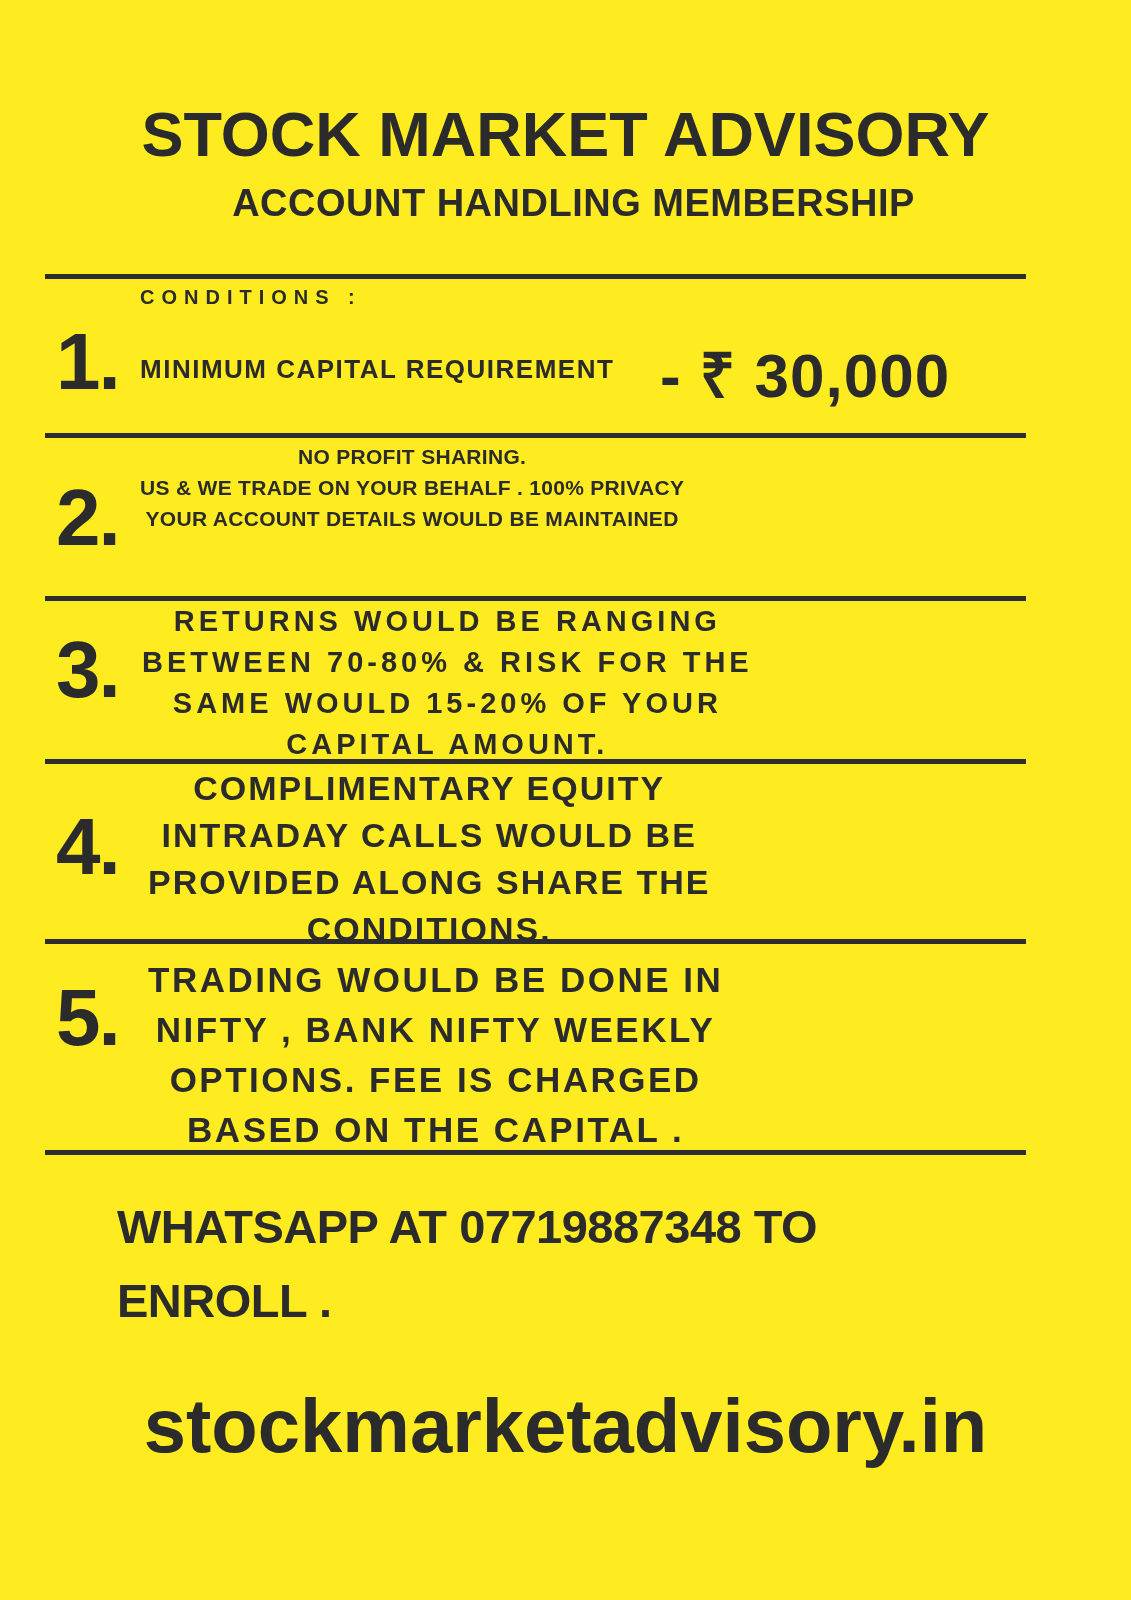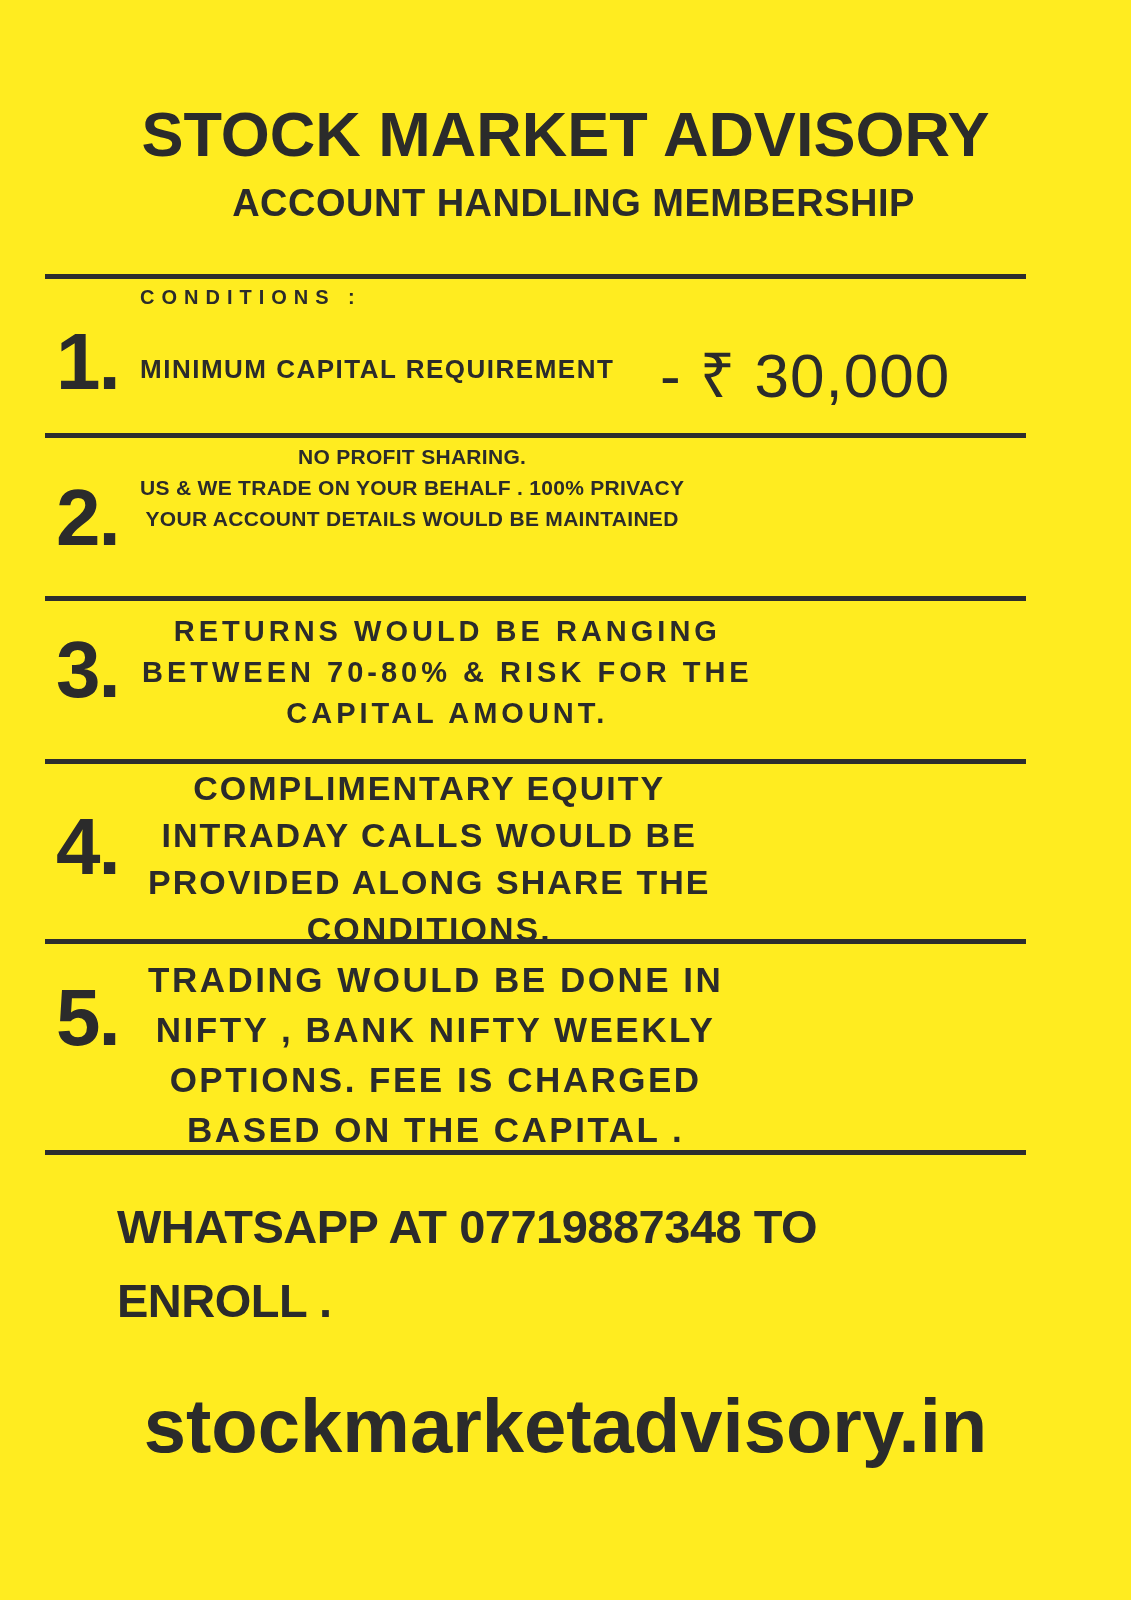--- a/index.html
+++ b/index.html
@@ -30,23 +30,23 @@
     position:absolute;left:140px;top:286px;
     font-size:20px;font-weight:bold;letter-spacing:7px;white-space:nowrap;
   }
   .num{
     position:absolute;left:56px;font-size:80px;font-weight:bold;
     line-height:1;letter-spacing:-2px;
   }
   .n1{top:322px}.n2{top:478px}.n3{top:630px}.n4{top:807px}.n5{top:978px}
   .sec{position:absolute;font-weight:bold;white-space:nowrap;text-align:center;}
   .sec1-label{left:140px;top:354px;font-size:26px;letter-spacing:1.5px;}
-  .amount{position:absolute;left:660px;top:331px;font-size:62px;font-weight:normal;letter-spacing:1px;white-space:nowrap;}
+  .amount{position:absolute;left:660px;top:331px;font-size:62px;font-weight:bold;letter-spacing:1px;white-space:nowrap;}
   .sec2{left:140px;top:441px;font-size:21px;line-height:31px;letter-spacing:0.3px;}
-  .sec3{left:142px;top:601px;font-size:29px;line-height:41px;letter-spacing:4px;margin-top:10px;}
+  .sec3{left:142px;top:601px;font-size:29px;line-height:41px;letter-spacing:4px;}
   .sec4{left:148px;top:765px;font-size:34px;line-height:47px;letter-spacing:2px;}
   .sec5{left:148px;top:955px;font-size:35px;line-height:50px;letter-spacing:2.5px;}
   .contact{
     position:absolute;left:117px;top:1190px;
     font-size:47px;line-height:74px;font-weight:bold;
     letter-spacing:-0.5px;white-space:nowrap;
   }
   .website{
     position:absolute;top:1382px;left:0;width:100%;text-align:center;
     font-size:76px;font-weight:bold;letter-spacing:0;white-space:nowrap;
@@ -76,20 +76,21 @@
     <div>US &amp; WE TRADE ON YOUR BEHALF . 100% PRIVACY</div>
     <div>YOUR ACCOUNT DETAILS WOULD BE MAINTAINED</div>
   </div>
 
   <div class="rule r3"></div>
 
   <div class="num n3">3.</div>
   <div class="sec sec3">
     <div>RETURNS WOULD BE RANGING</div>
     <div>BETWEEN 70-80% &amp; RISK FOR THE</div>
+    <div>SAME WOULD 15-20% OF YOUR</div>
     <div>CAPITAL AMOUNT.</div>
   </div>
 
   <div class="rule r4"></div>
 
   <div class="num n4">4.</div>
   <div class="sec sec4">
     <div>COMPLIMENTARY EQUITY</div>
     <div>INTRADAY CALLS WOULD BE</div>
     <div>PROVIDED ALONG SHARE THE</div>

